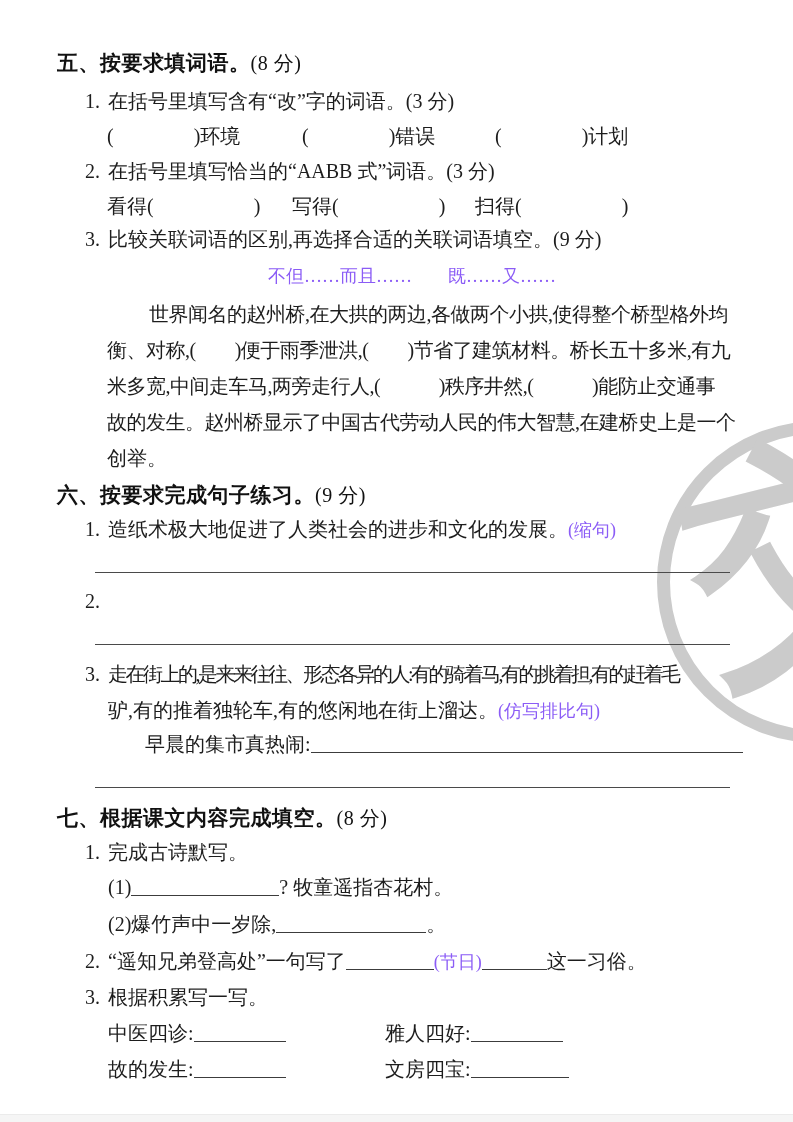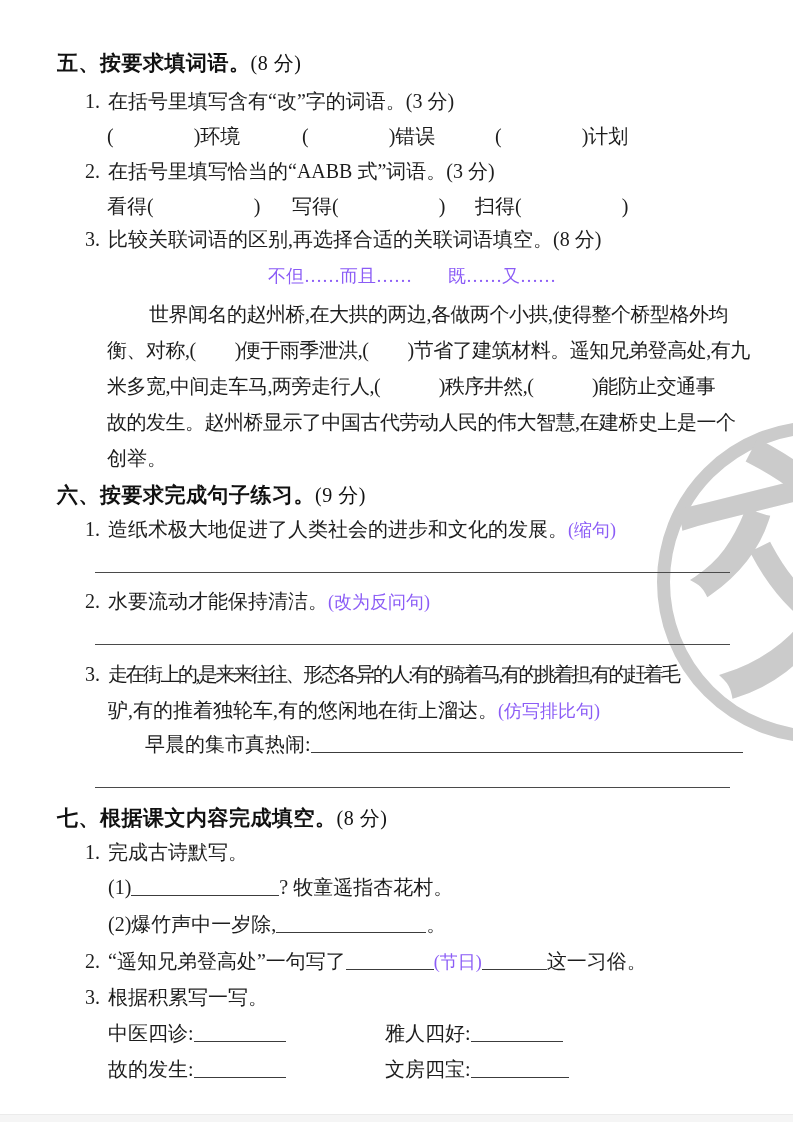--- a/index.html
+++ b/index.html
@@ -73,38 +73,37 @@
   <div class="abs t" style="left:495px;top:125px;">(　　　　)计划</div>
 
   <div class="abs num" style="left:85px;top:160px;">2.</div>
   <div class="abs t" style="left:108px;top:160px;">在括号里填写恰当的“AABB 式”词语。(3 分)</div>
 
   <div class="abs t" style="left:107px;top:195px;">看得(　　　　　)</div>
   <div class="abs t" style="left:292px;top:195px;">写得(　　　　　)</div>
   <div class="abs t" style="left:475px;top:195px;">扫得(　　　　　)</div>
 
   <div class="abs num" style="left:85px;top:228px;">3.</div>
-  <div class="abs t" style="left:108px;top:228px;">比较关联词语的区别,再选择合适的关联词语填空。(8 分)</div>
+  <div class="abs t" style="left:108px;top:228px;">比较关联词语的区别,再选择合适的关联词语填空。(9 分)</div>
 
   <div class="abs kai" style="left:268px;top:266px;">不但……而且……　　既……又……</div>
 
   <div class="abs t ptight" style="left:149px;top:303px;">世界闻名的赵州桥,在大拱的两边,各做两个小拱,使得整个桥型格外均</div>
-  <div class="abs t ptight" style="left:107px;top:339px;">衡、对称,(　　)便于雨季泄洪,(　　)节省了建筑材料。遥知兄弟登高处,有九</div>
+  <div class="abs t ptight" style="left:107px;top:339px;">衡、对称,(　　)便于雨季泄洪,(　　)节省了建筑材料。桥长五十多米,有九</div>
   <div class="abs t ptight" style="left:107px;top:375px;">米多宽,中间走车马,两旁走行人,(　　　)秩序井然,(　　　)能防止交通事</div>
   <div class="abs t ptight" style="left:107px;top:411px;">故的发生。赵州桥显示了中国古代劳动人民的伟大智慧,在建桥史上是一个</div>
   <div class="abs t" style="left:107px;top:447px;">创举。</div>
 
   <div class="abs sec" style="left:57px;top:483px;"><span>六、按要求完成句子练习。</span><span class="pts">(9 分)</span></div>
 
   <div class="abs num" style="left:85px;top:518px;">1.</div>
   <div class="abs t" style="left:108px;top:518px;"><span>造纸术极大地促进了人类社会的进步和文化的发展。</span><span class="kai">(缩句)</span></div>
   <div class="rule" style="top:572px;"></div>
 
   <div class="abs num" style="left:85px;top:590px;">2.</div>
-  <div class="abs t" style="left:108px;top:590px;"><span>水要流动才能保持清洁。</span><span class="kai">(改为反问句)</span></div>
   <div class="rule" style="top:644px;"></div>
 
   <div class="abs num" style="left:85px;top:663px;">3.</div>
   <div class="abs t tight" style="left:108px;top:663px;">走在街上的,是来来往往、形态各异的人:有的骑着马,有的挑着担,有的赶着毛</div>
   <div class="abs t" style="left:145px;top:733px;"><span>早晨的集市真热闹:</span><span class="blank" style="width:432px;"></span></div>
   <div class="abs t" style="left:108px;top:699px;"><span>驴,有的推着独轮车,有的悠闲地在街上溜达。</span><span class="kai">(仿写排比句)</span></div>
   <div class="rule" style="top:787px;"></div>
 
   <div class="abs sec" style="left:57px;top:806px;"><span>七、根据课文内容完成填空。</span><span class="pts">(8 分)</span></div>
 

